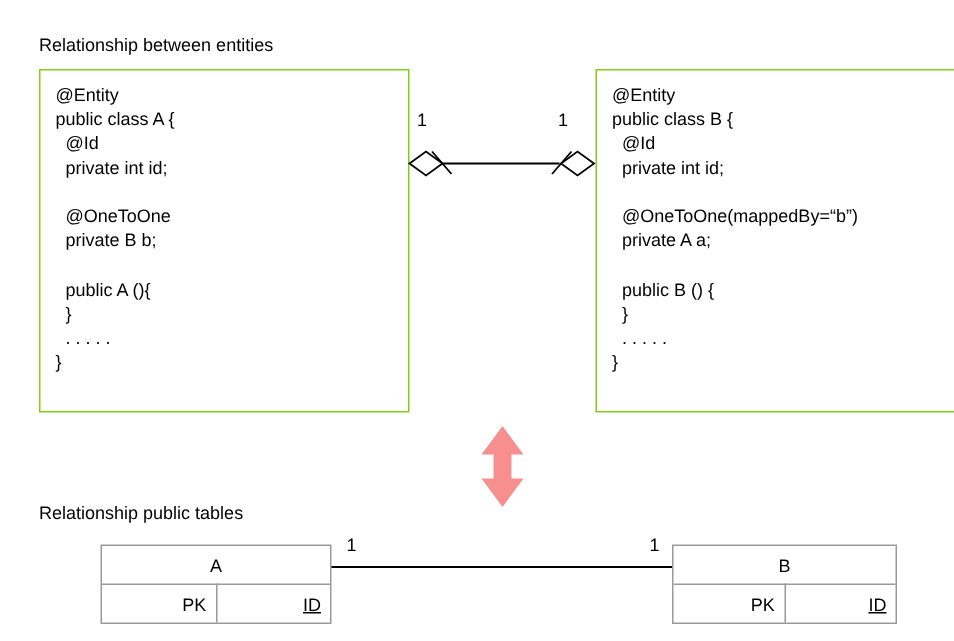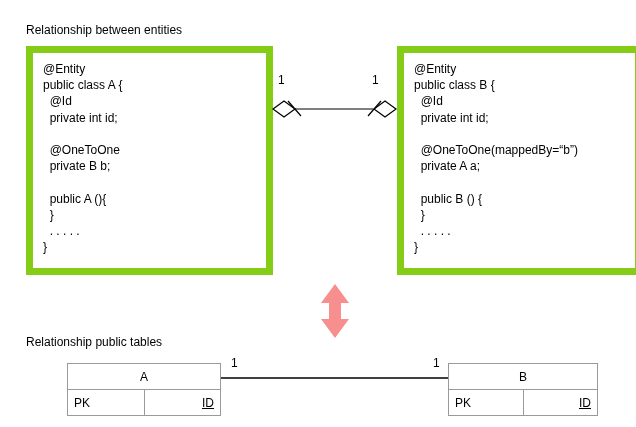--- a/index.html
+++ b/index.html
@@ -28,21 +28,21 @@
     font-size: 12px;
     line-height: 14px;
     color: #000;
     white-space: nowrap;
   }
   #caption-entities { left: 10px; top: 7px; }
   #caption-tables   { left: 10px; top: 319px; }
 
   .code-box {
     position: absolute;
-    border: 7px solid #84cc16;
+    border: 1px solid #84cc16;
     background: #ffffff;
     box-sizing: border-box;
   }
   #entity-box-a { left: 10px;  top: 30px; width: 247px; height: 229px; }
   #entity-box-b { left: 381px; top: 30px; width: 245px; height: 229px; }
 
   .code-text {
     position: absolute;
     left: 10px;
     top: 8px;
@@ -91,21 +91,21 @@
     vertical-align: middle;
   }
   .db-table td.title-cell {
     text-align: center;
     border-top: none;
     border-left: none;
     border-right: none;
   }
   .db-table tr:first-child td.title-cell { }
   .db-table td.key-cell {
-    text-align: left;
+    text-align: right;
     border-left: none;
     width: 52px;
   }
   #db-table-b td.key-cell { width: 46px; }
   .db-table td.field-cell {
     text-align: right;
     border-right: none;
     padding-left: 8px;
   }
   .db-table tr:last-child td { border-bottom: none; }

